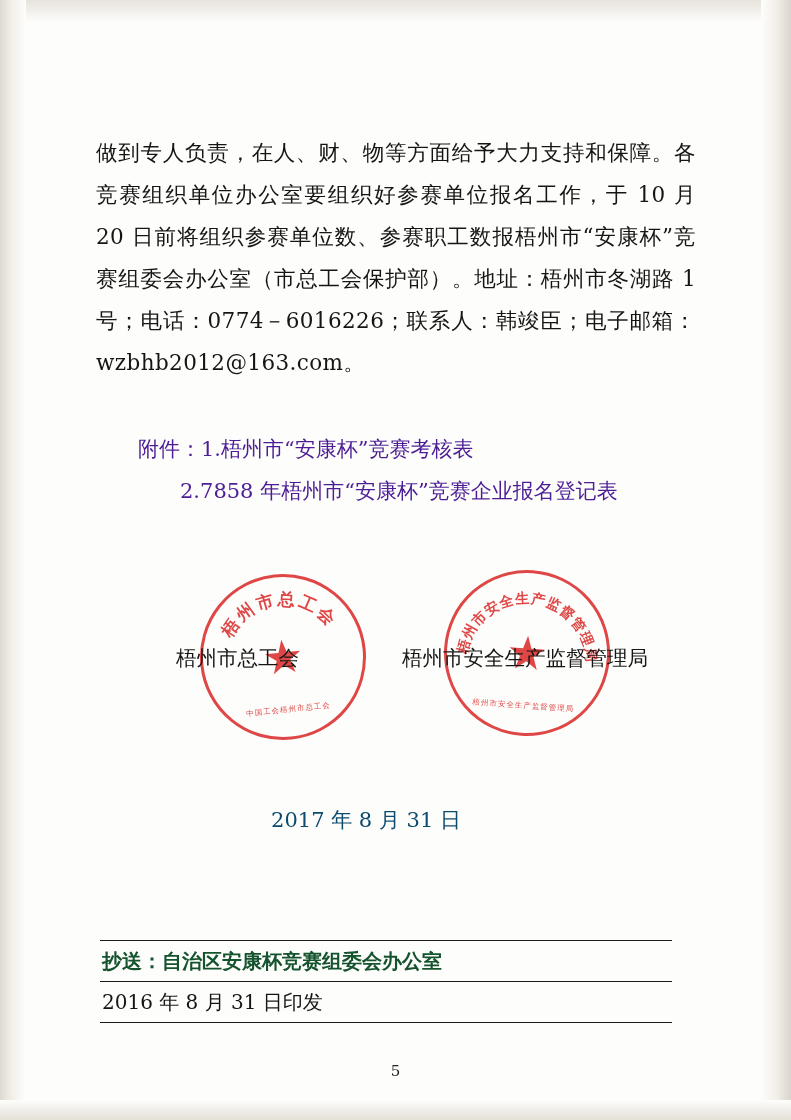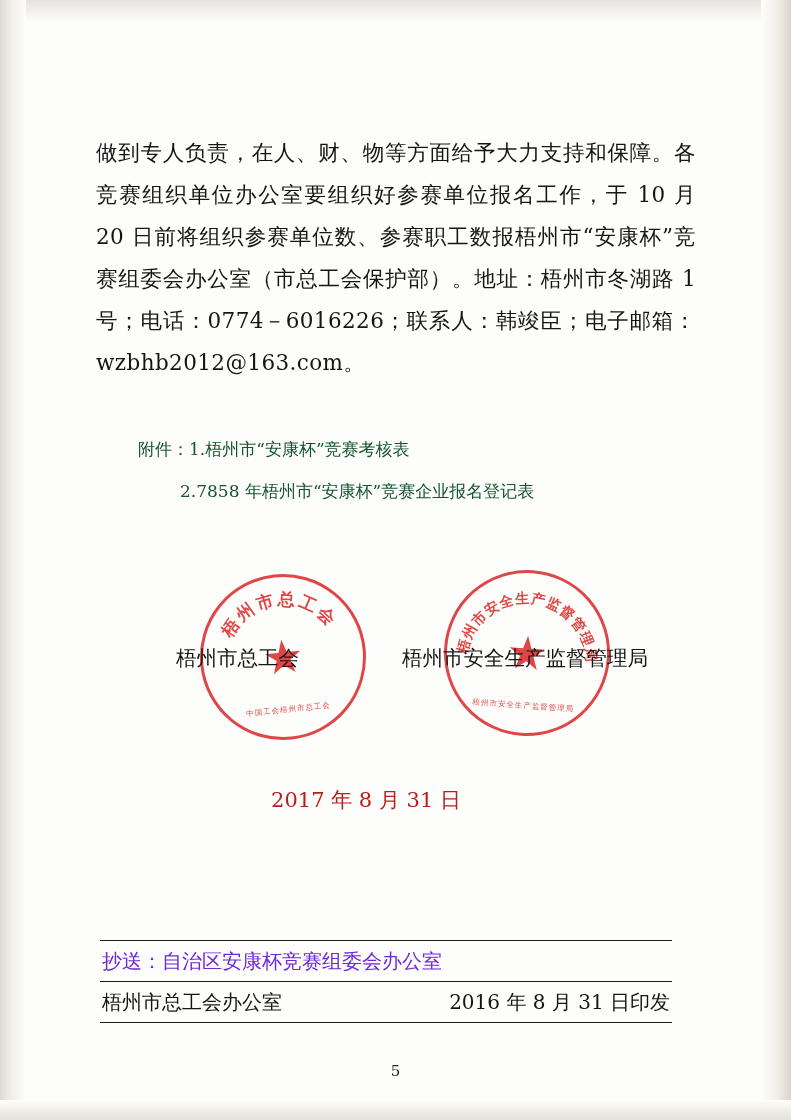--- a/index.html
+++ b/index.html
@@ -58,23 +58,23 @@
     font-size: 21.5px;
     line-height: 42px;
     color: #151515;
     letter-spacing: 0.4px;
     text-align: justify;
     text-justify: inter-ideograph;
   }
 
   .attach-block {
     margin-top: 44px;
-    font-size: 17px;
+    font-size: 21px;
     line-height: 42px;
-    color: #14532d;
+    color: #4c1d95;
   }
   .attach-line-1 { padding-left: 42px; }
   .attach-line-2 { padding-left: 84px; }
 
   .seal-area {
     position: relative;
     margin-top: 58px;
     height: 180px;
   }
 
@@ -144,24 +144,24 @@
     white-space: nowrap;
   }
   .signer-right {
     position: absolute;
     left: 306px;
     top: 0;
     white-space: nowrap;
   }
 
   .doc-date {
-    margin-top: 36px;
+    margin-top: 56px;
     text-align: center;
     font-size: 21px;
-    color: #b91c1c;
+    color: #0c4a6e;
     padding-right: 60px;
   }
 
   .footer-block {
     position: absolute;
     left: 100px;
     top: 940px;
     width: 572px;
   }
   .rule {
@@ -172,22 +172,23 @@
     font-size: 20px;
     line-height: 40px;
     color: #151515;
     display: flex;
     justify-content: space-between;
     padding: 0 2px;
   }
   .footer-row-single {
     font-size: 20px;
     line-height: 40px;
-    color: #6d28d9;
+    color: #14532d;
     padding: 0 2px;
+    font-weight: bold;
   }
   .page-number {
     position: absolute;
     left: 0;
     right: 0;
     top: 1062px;
     text-align: center;
     font-size: 15px;
     color: #222;
   }
@@ -250,21 +251,20 @@
     </div>
 
     <div class="doc-date">2017 年 8 月 31 日</div>
   </div>
 
   <div class="footer-block">
     <div class="rule"></div>
     <div class="footer-row-single">抄送：自治区安康杯竞赛组委会办公室</div>
     <div class="rule"></div>
     <div class="footer-row">
-      <span>梧州市总工会办公室</span>
       <span>2016 年 8 月 31 日印发</span>
     </div>
     <div class="rule"></div>
   </div>
 
   <div class="page-number">5</div>
 
 </div>
 
 </body></html>

